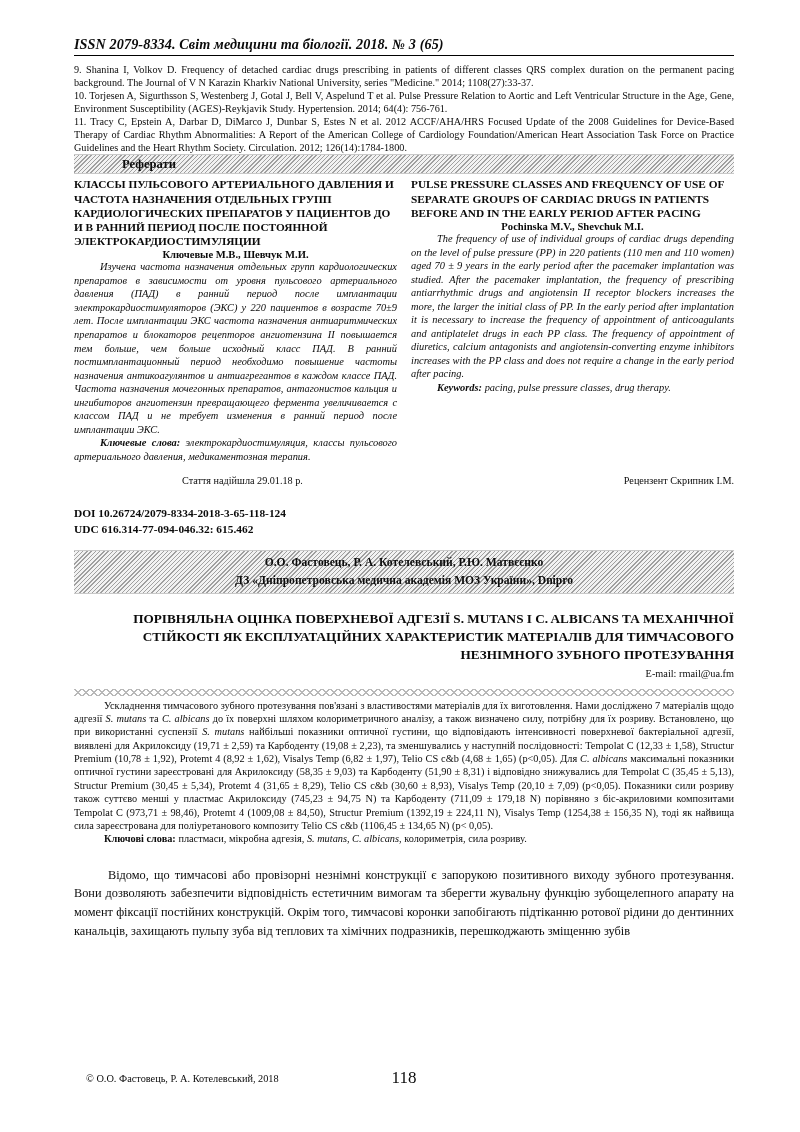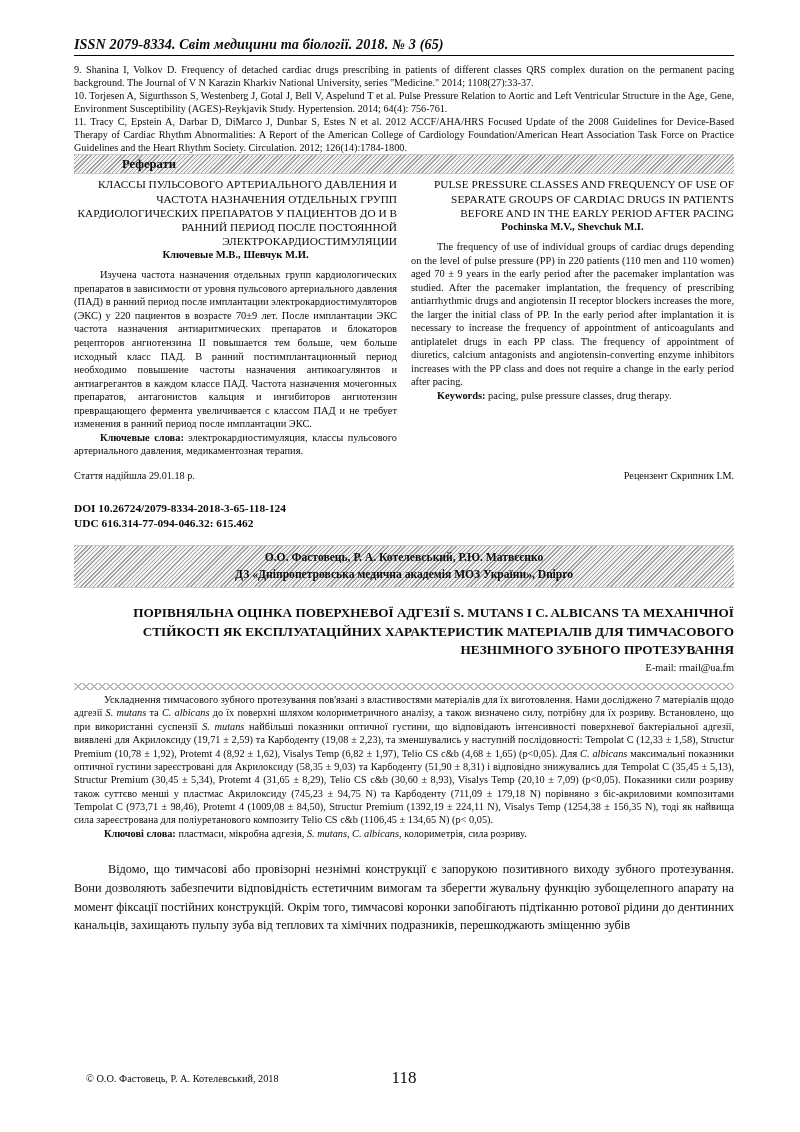--- a/index.html
+++ b/index.html
@@ -85,57 +85,58 @@
   
   .abs-wrap {
     display: flex;
     gap: 14px;
     margin-top: 3px;
   }
   .abs-col {
     width: 323px;
   }
   .abs-title {
-    text-align: right;
-    font-weight: normal;
+    text-align: left;
+    font-weight: bold;
     font-size: 11.3px;
     line-height: 1.26;
     text-transform: none;
   }
   .abs-authors {
     text-align: center;
     font-weight: bold;
     font-size: 10.6px;
     margin-top: 1px;
   }
   .abs-body {
     font-size: 10.4px;
     line-height: 1.30;
     text-align: justify;
     text-justify: inter-word;
-    margin-top: 8px;
+    margin-top: 0;
+    font-style: italic;
   }
   .abs-body p {
     margin: 0;
     text-indent: 26px;
   }
   .kw {
     margin-top: 1px;
   }
   .kw b { font-weight: bold; }
 
   
   .subline {
     display: flex;
     margin-top: 12px;
     font-size: 10.2px;
   }
   .subline .left {
     width: 337px;
-    text-align: left;
+    text-align: center;
     padding-right: 0;
   }
   .subline .right {
     flex: 1;
     text-align: right;
   }
 
   
   .doi-block {
     margin-top: 20px;

